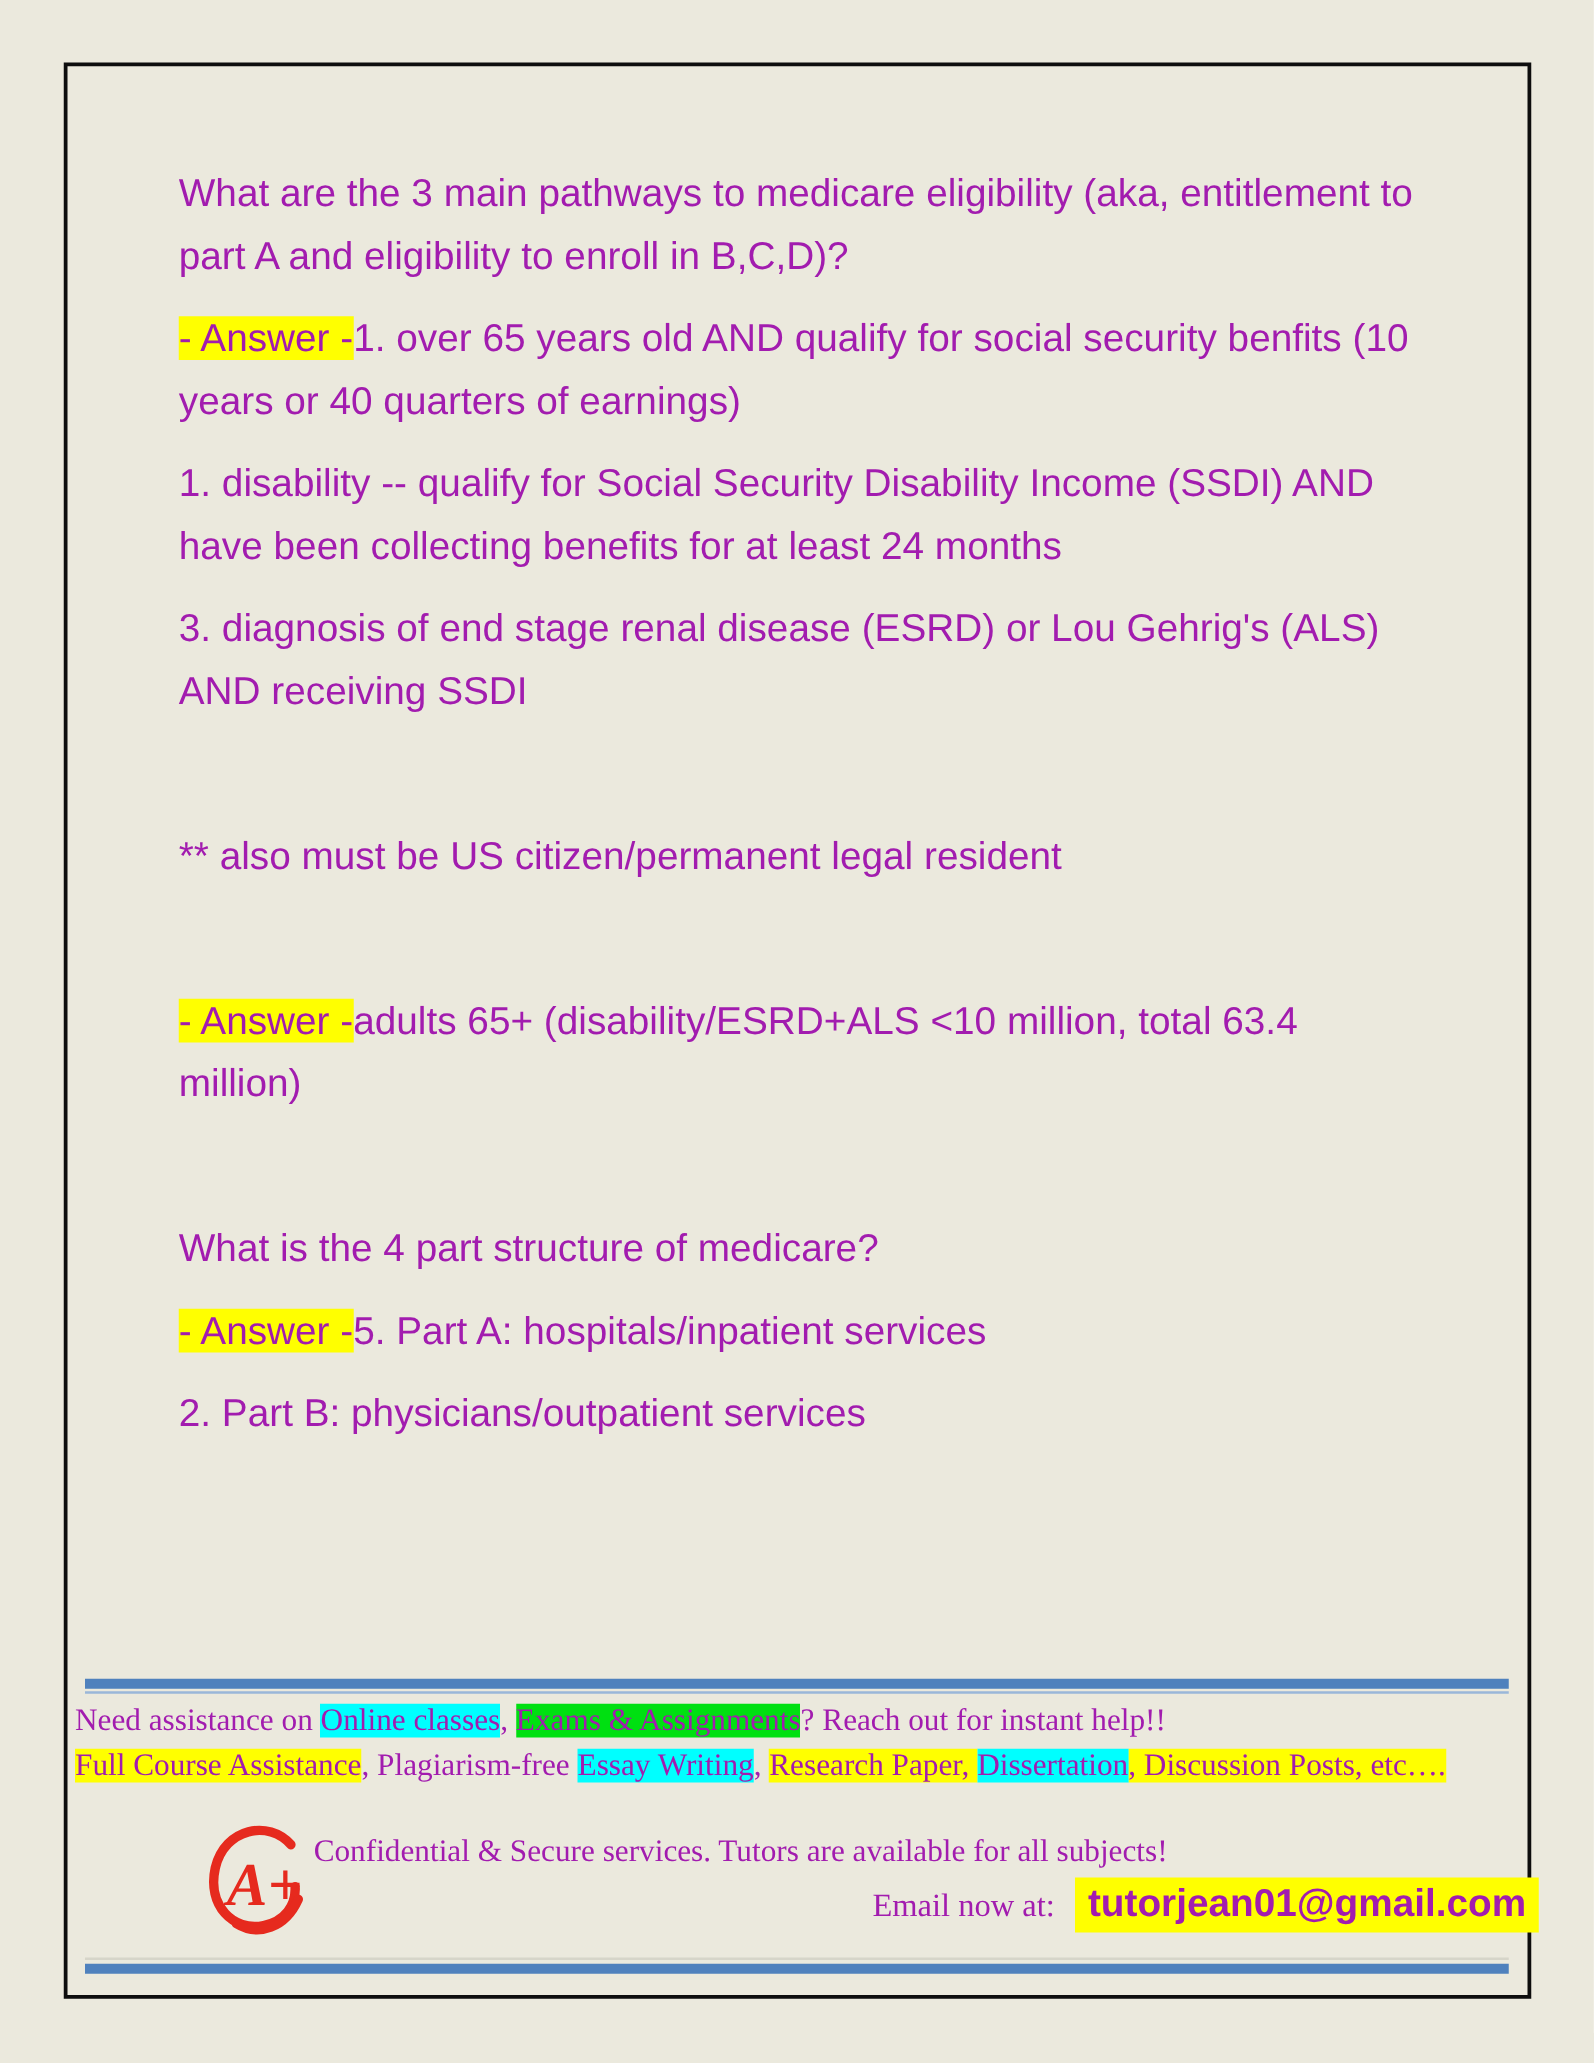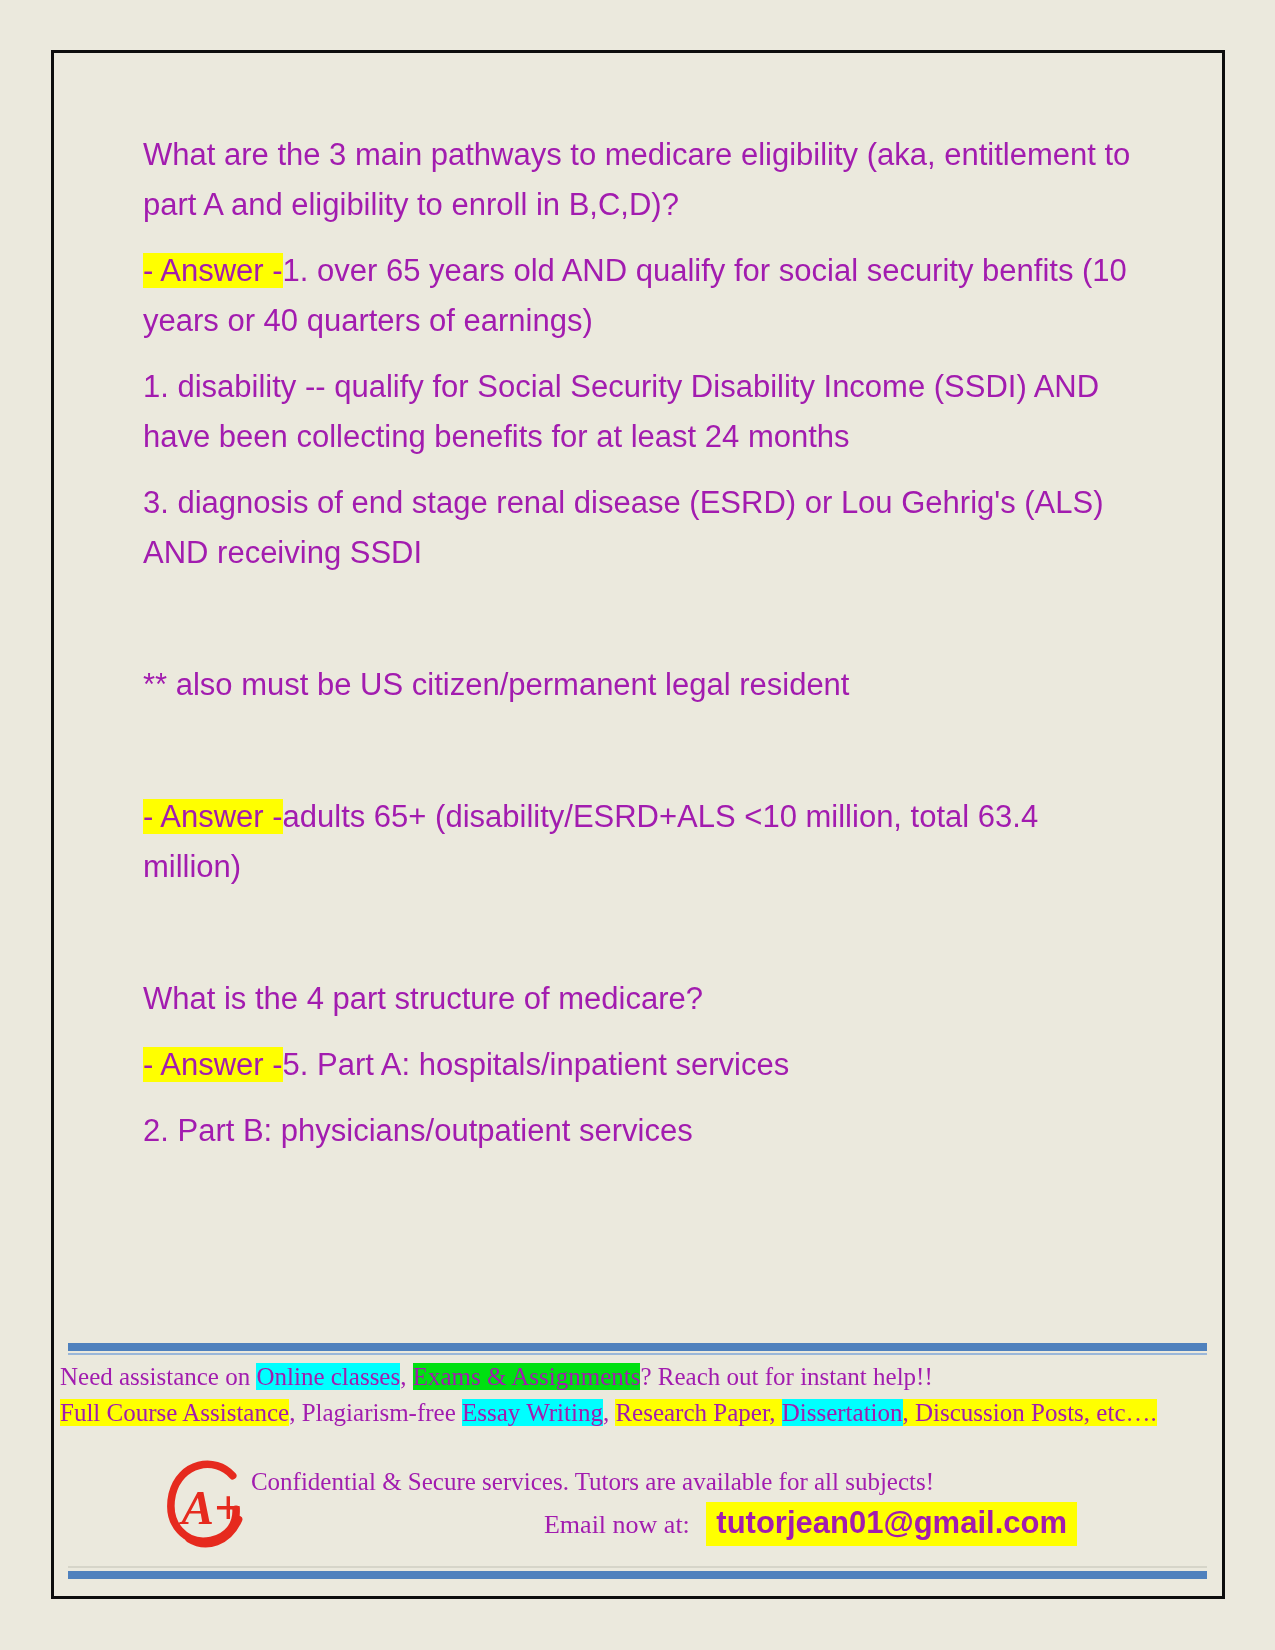--- a/index.html
+++ b/index.html
@@ -55,21 +55,21 @@
     font-size:25px;
     text-align:center;
     white-space:nowrap;
   }
   .email-line{
     position:absolute;left:60px;right:44px;
     top:1502px;
     padding-left:330px;
     font-family:"Liberation Serif", serif;
     font-size:26px;
-    text-align:center;
+    text-align:right;
     white-space:nowrap;
   }
   .email-address{
     display:inline-block;
     background:#ffff00;
     font-family:"Liberation Sans", sans-serif;
     font-weight:bold;
     font-size:31px;
     padding:3px 10px 5px 10px;
     margin-left:10px;

